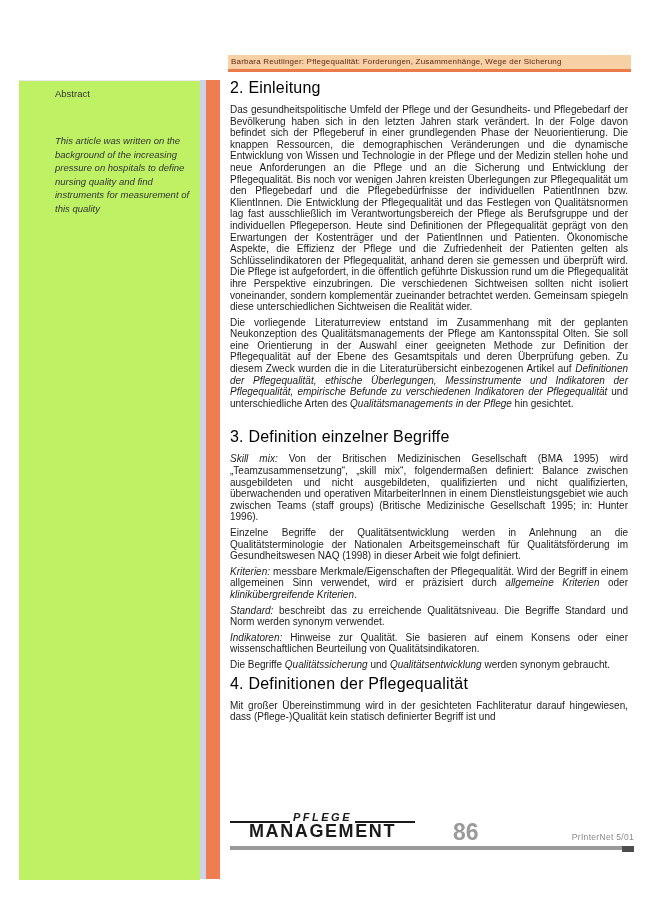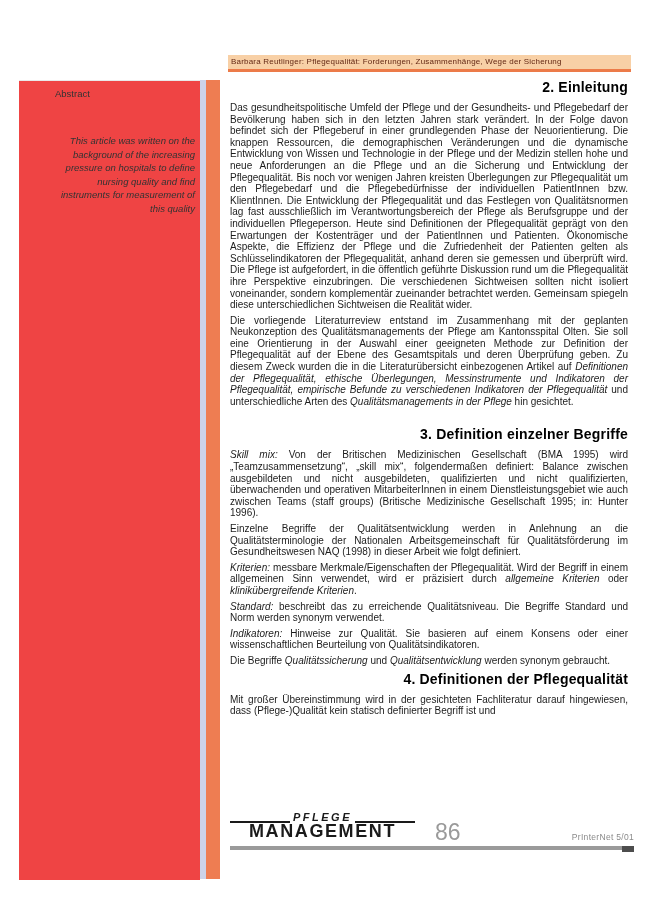--- a/index.html
+++ b/index.html
@@ -13,51 +13,51 @@
   .running-head{
     position:absolute;left:228px;top:55px;width:403px;box-sizing:border-box;
     background:#f8d0a6;border-bottom:3px solid #ec7b49;
     font-size:8px;line-height:10px;color:#632814;
     padding:2px 5px 2px 3px;letter-spacing:0.2px;white-space:nowrap;overflow:hidden;
   }
 
   
   .sidebar-box{
     position:absolute;left:19px;top:80px;width:181px;height:799px;
-    background:#ef4444;border-top:1px solid #e9e9e9;text-align:right;
+    background:#bef264;border-top:1px solid #e9e9e9;
   }
   .abstract-label{position:absolute;left:36px;top:7px;font-size:9.5px;color:#333333;}
   .abstract-text{
     position:absolute;left:36px;top:37px;width:140px;
     font-size:9.5px;font-style:italic;color:#333333;line-height:13.5px;margin-top:16px;
   }
   .stripe-lav{position:absolute;left:200px;top:80px;width:6px;height:799px;background:#cdd3e8;}
   .stripe-orange{position:absolute;left:206px;top:80px;width:14px;height:799px;background:#ee7d52;}
 
   
   .main{position:absolute;left:230px;top:79px;width:398px;color:#1c1c1c;}
   .main h2{
-    font-size:14px;font-weight:bold;color:#000;margin:0 0 7px 0;letter-spacing:0.2px;text-align:right;
+    font-size:16px;font-weight:normal;color:#000;margin:0 0 7px 0;letter-spacing:0.2px;
   }
   .main h2.sec3{margin-top:19px;}
   .main h2.sec4{}
   .main p{
     font-size:10px;line-height:11.6px;text-align:justify;margin:0 0 4px 0;
   }
   .it{font-style:italic;}
 
   
   .footer{position:absolute;left:230px;top:811px;width:404px;}
   .footer-row{display:flex;align-items:flex-end;}
   .logo{width:185px;}
   .logo-top{display:flex;align-items:flex-end;font-style:italic;}
   .logo-rule{flex:1;height:2px;background:#1a1a1a;}
   .logo-pflege{font-size:11px;font-weight:bold;letter-spacing:2.5px;color:#1a1a1a;padding:0 3px;}
   .logo-management{font-size:18px;font-weight:bold;letter-spacing:1.6px;color:#1a1a1a;margin-top:-2px;text-align:center;}
-  .page-number{font-size:23px;font-weight:normal;color:#9a9a9a;margin-left:20px;line-height:20px;}
+  .page-number{font-size:23px;font-weight:bold;color:#9a9a9a;margin-left:38px;line-height:20px;}
   .journal{margin-left:auto;font-size:8.5px;color:#8a8a8a;letter-spacing:0.3px;}
   .footer-bar{margin-top:4px;height:4px;background:#9a9a9a;position:relative;}
   .footer-bar-cap{position:absolute;right:0;top:0;width:12px;height:6px;background:#4d4d4d;}
 </style>
 </head>
 <body>
 
 <div class="page">
 
   <div class="running-head">Barbara Reutlinger: Pflegequalität: Forderungen, Zusammenhänge, Wege der Sicherung</div>

